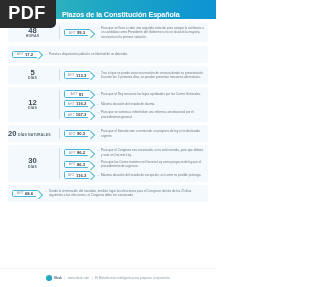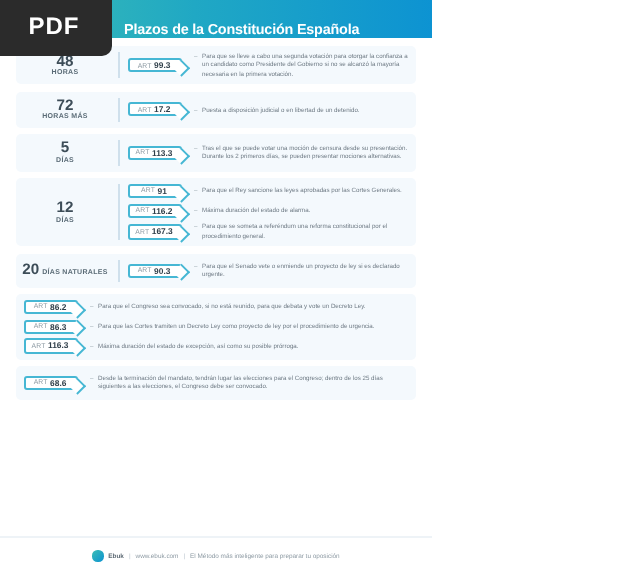--- a/index.html
+++ b/index.html
@@ -35,21 +35,21 @@
   .pdf-badge {
     position: absolute; top: -6px; left: -8px;
     width: 64px; height: 34px;
     background: #2b2b2b;
     border-radius: 5px;
     display: flex; align-items: center; justify-content: center;
     z-index: 20;
   }
   .pdf-badge span {
     color: #ffffff;
-    font-size: 12px;
+    font-size: 18px;
     font-weight: bold;
     letter-spacing: 0.5px;
     padding-top: 4px;
     padding-left: 6px;
   }
 
   
   .body {
     position: absolute; top: 19px; left: 0;
     width: 216px; height: 249px;
@@ -70,21 +70,21 @@
   .card.tall { min-height: 30px; }
 
   .num-col {
     width: 52px;
     flex: 0 0 52px;
     text-align: center;
     border-right: 0.6px solid #cfe0ec;
     padding-right: 2px;
     align-self: stretch;
     display: flex; flex-direction: column;
-    align-items: center; justify-content: center;
+    justify-content: center;
   }
   .num-val {
     font-size: 7.6px;
     font-weight: bold;
     color: #3d4d58;
     line-height: 1;
   }
   .num-unit {
     font-size: 3.5px;
     font-weight: bold;
@@ -200,26 +200,20 @@
           <div class="row">
             <div class="art-badge">
               <span class="art-label">ART</span>
               <span class="art-num">99.3</span>
             </div>
             <div class="desc">Para que se lleve a cabo una segunda votación para otorgar la confianza a un candidato como Presidente del Gobierno si no se alcanzó la mayoría necesaria en la primera votación.</div>
           </div>
         </div>
       </div>
       <div class="card">
-        <div class="num-col">
-          <div>
-            <div class="num-val">72</div>
-            <div class="num-unit">HORAS MÁS</div>
-          </div>
-        </div>
         <div class="rows-col">
           <div class="row">
             <div class="art-badge">
               <span class="art-label">ART</span>
               <span class="art-num">17.2</span>
             </div>
             <div class="desc">Puesta a disposición judicial o en libertad de un detenido.</div>
           </div>
         </div>
       </div>
@@ -282,20 +276,26 @@
           <div class="row">
             <div class="art-badge">
               <span class="art-label">ART</span>
               <span class="art-num">90.3</span>
             </div>
             <div class="desc">Para que el Senado vete o enmiende un proyecto de ley si es declarado urgente.</div>
           </div>
         </div>
       </div>
       <div class="card tall">
+        <div class="num-col">
+          <div>
+            <div class="num-val">30</div>
+            <div class="num-unit">DÍAS</div>
+          </div>
+        </div>
         <div class="rows-col">
           <div class="row">
             <div class="art-badge">
               <span class="art-label">ART</span>
               <span class="art-num">86.2</span>
             </div>
             <div class="desc">Para que el Congreso sea convocado, si no está reunido, para que debata y vote un Decreto Ley.</div>
           </div>
           <div class="row">
             <div class="art-badge">

